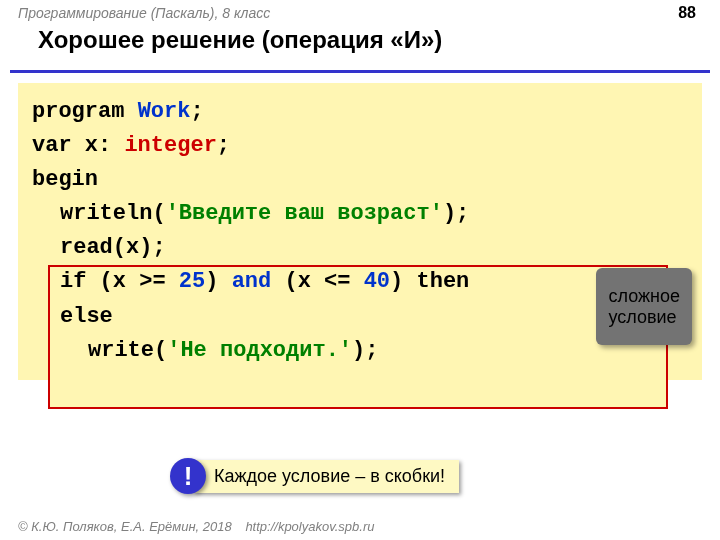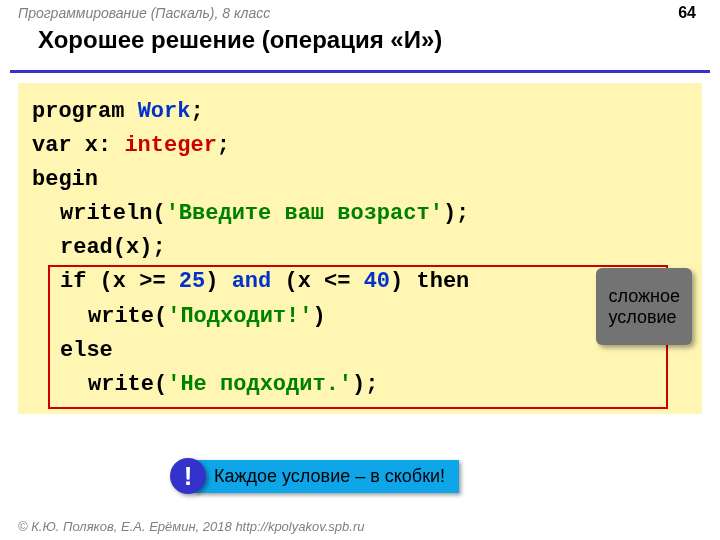--- a/index.html
+++ b/index.html
@@ -98,58 +98,57 @@
     font-weight: bold;
     font-size: 26px;
     display: flex;
     align-items: center;
     justify-content: center;
     margin-right: -12px;
     z-index: 2;
     box-shadow: 2px 2px 4px rgba(0,0,0,0.4);
   }
   .note-text {
-    background: #0ea5e9;
+    background: #fef9c3;
     padding: 6px 14px 6px 20px;
     font-size: 18px;
     box-shadow: 2px 2px 4px rgba(0,0,0,0.4);
     color: #000;
   }
   .footer {
     position: absolute;
     bottom: 6px;
     left: 18px;
     font-size: 13px;
     color: #808080;
   }
   .footer .copy { font-style: italic; }
-  .footer .url { font-style: italic; }
+  .footer .url { font-style: italic; margin-left: 10px; }
 </style>
 </head>
 <body>
 
 <div class="header-bar">
   <span>Программирование (Паскаль), 8 класс</span>
-  <span class="page-num">64</span>
+  <span class="page-num">88</span>
 </div>
 
 <div class="title">Хорошее решение (операция «И»)</div>
 
 <div class="code-block">
   <div class="hl-cond"></div>
   <div class="highlight-box hl-main"></div>
 
   <div class="code-rel">
     <div class="code-line"><span>program </span><span class="kw-blue">Work</span><span>;</span></div>
     <div class="code-line"><span>var x: </span><span class="kw-red">integer</span><span>;</span></div>
     <div class="code-line"><span>begin</span></div>
     <div class="code-line indent1"><span>writeln(</span><span class="lit-green">'Введите ваш возраст'</span><span>);</span></div>
     <div class="code-line indent1"><span>read(x);</span></div>
     <div class="code-line indent1"><span>if </span><span>(x &gt;= </span><span class="num-blue">25</span><span>)</span><span class="kw-blue"> and </span><span>(x &lt;= </span><span class="num-blue">40</span><span>)</span><span> then</span></div>
-    <div class="code-line indent2"><span>write(</span><span class="lit-green">'Подходит!'</span><span>)</span></div>
     <div class="code-line indent1"><span>else</span></div>
     <div class="code-line indent2"><span>write(</span><span class="lit-green">'Не подходит.'</span><span>);</span></div>
   </div>
 </div>
 
 <div class="callout">
   <div>сложное</div>
   <div>условие</div>
 </div>
 

